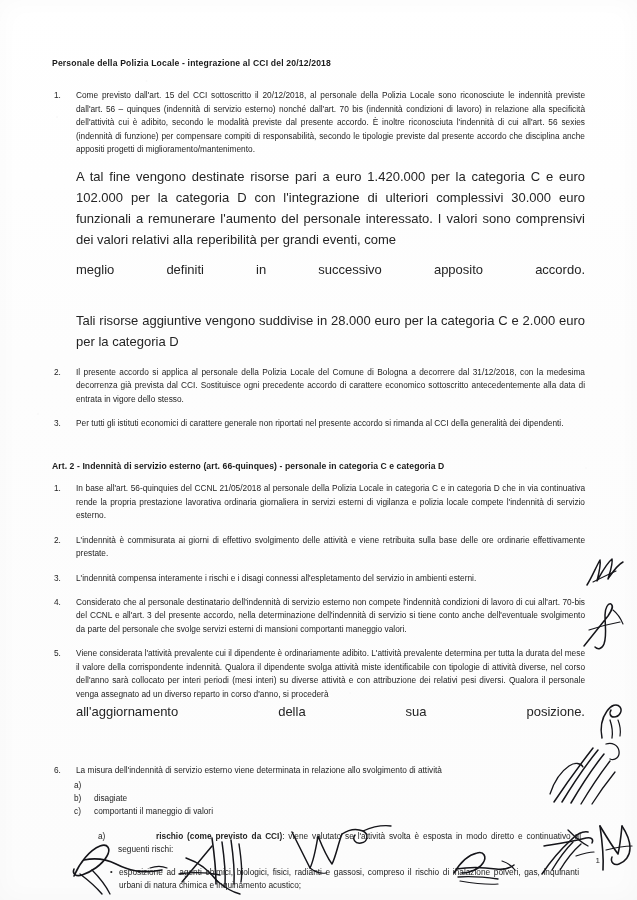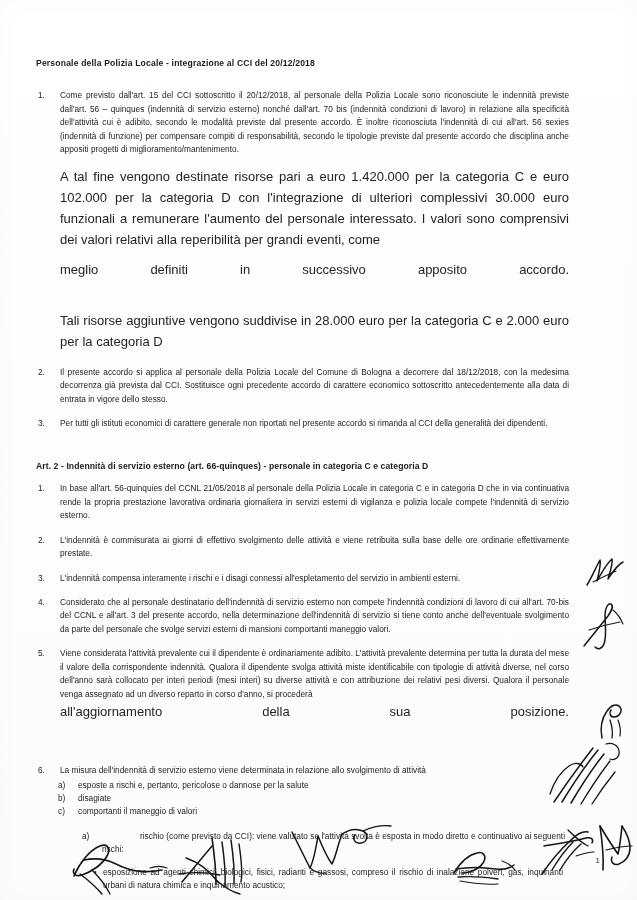--- a/index.html
+++ b/index.html
@@ -23,21 +23,21 @@
       radial-gradient(circle at 16% 11%, rgba(0,0,0,0.022) 0 1px, transparent 1.4px),
       radial-gradient(circle at 9% 13%, rgba(0,0,0,0.02) 0 0.9px, transparent 1.3px),
       radial-gradient(circle at 23% 9%, rgba(0,0,0,0.018) 0 0.8px, transparent 1.2px),
       radial-gradient(circle at 92% 52%, rgba(0,0,0,0.012) 0 1px, transparent 1.4px),
       radial-gradient(circle at 6% 46%, rgba(0,0,0,0.015) 0 0.9px, transparent 1.3px),
       radial-gradient(circle at 55% 77%, rgba(0,0,0,0.012) 0 0.9px, transparent 1.3px),
       linear-gradient(180deg, #ffffff 0%, #fdfdfd 40%, #fcfcfc 100%);
   }
   .sheet {
     position: absolute;
-    left: 36px;
+    left: 52px;
     top: 58px;
     width: 533px;
     height: 790px;
   }
 
   
   .doc-title {
     font-size: 8.6px;
     font-weight: bold;
     color: #1b1b1b;
@@ -148,21 +148,21 @@
     line-height: 1.62;
   }
   .bullet-row .bbody {
     flex: 1 1 auto;
     font-size: 8.3px;
     color: #242424;
     line-height: 1.62;
     text-align: justify;
     padding-right: 6px;
   }
-  b, .b { font-weight: normal; padding-left: 38px; }
+  b, .b { font-weight: bold; padding-left: 38px; }
 
   
   .scan-text {
     filter: blur(0.07px);
     -webkit-font-smoothing: none;
   }
 
   
   .sig {
     position: absolute;
@@ -204,21 +204,21 @@
     </div>
 
     <div class="para-cont">A tal fine vengono destinate risorse pari a euro 1.420.000 per la categoria C e euro 102.000 per la categoria D con l'integrazione di ulteriori complessivi 30.000 euro funzionali a remunerare l'aumento del personale interessato. I valori sono comprensivi dei valori relativi alla reperibilità per grandi eventi, come</div>
 
     <div class="para-cont spread">meglio definiti in successivo apposito accordo.</div>
 
     <div class="para-cont">Tali risorse aggiuntive vengono suddivise in 28.000 euro per la categoria C e 2.000 euro per la categoria D</div>
 
     <div class="num-item" style="margin-top:14px;">
       <div class="marker">2.</div>
-      <div class="body">Il presente accordo si applica al personale della Polizia Locale del Comune di Bologna a decorrere dal 18/12/2018, con la medesima decorrenza già prevista dal CCI. Sostituisce ogni precedente accordo di carattere economico sottoscritto antecedentemente alla data di entrata in vigore dello stesso.</div>
+      <div class="body">Il presente accordo si applica al personale della Polizia Locale del Comune di Bologna a decorrere dal 31/12/2018, con la medesima decorrenza già prevista dal CCI. Sostituisce ogni precedente accordo di carattere economico sottoscritto antecedentemente alla data di entrata in vigore dello stesso.</div>
     </div>
 
     <div class="num-item" style="margin-top:11px;">
       <div class="marker">3.</div>
       <div class="body">Per tutti gli istituti economici di carattere generale non riportati nel presente accordo si rimanda al CCI della generalità dei dipendenti.</div>
     </div>
 
     <div class="art-heading spaced-above" style="margin-bottom:11px;">Art. 2 - Indennità di servizio esterno (art. 66-quinques) - personale in categoria C e categoria D</div>
 
     <div class="num-item">
@@ -249,21 +249,20 @@
     <div class="para-cont spread" style="margin-bottom:0;">all'aggiornamento della sua posizione.</div>
 
     <div class="num-item" style="margin-top:21px; margin-bottom:0;">
       <div class="marker">6.</div>
       <div class="body">La misura dell'indennità di servizio esterno viene determinata in relazione allo svolgimento di attività</div>
     </div>
 
     <ul class="letter-list">
       <li>
         <span class="lmark">a)</span>
-        <span>esposte a rischi e, pertanto, pericolose o dannose per la salute</span>
       </li>
       <li>
         <span class="lmark">b)</span>
         <span>disagiate</span>
       </li>
       <li>
         <span class="lmark">c)</span>
         <span>comportanti il maneggio di valori</span>
       </li>
     </ul>

